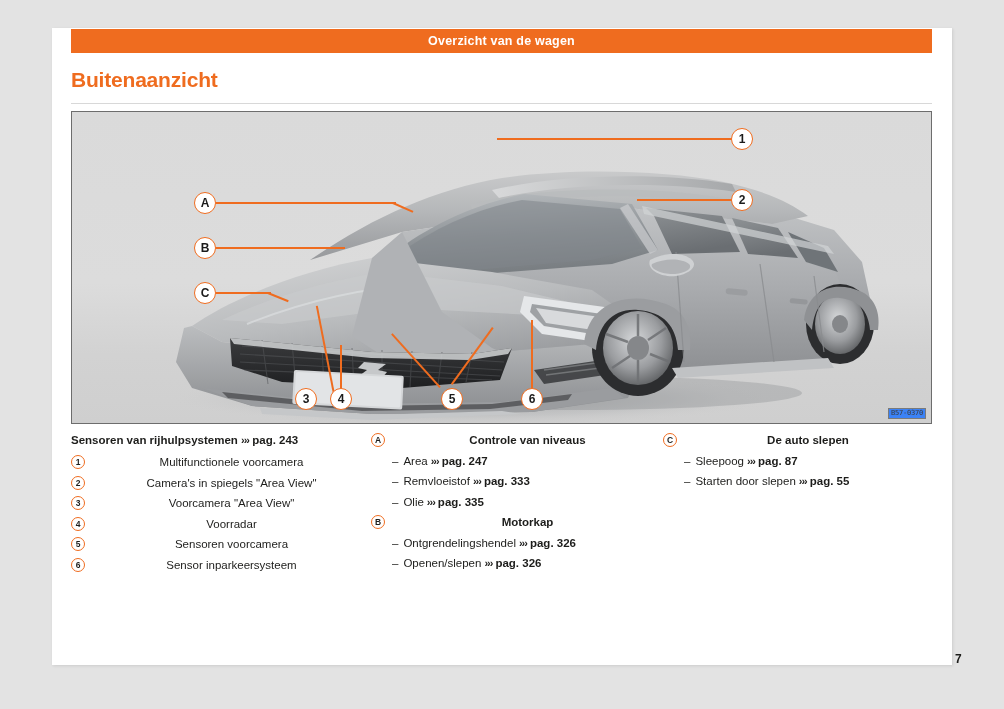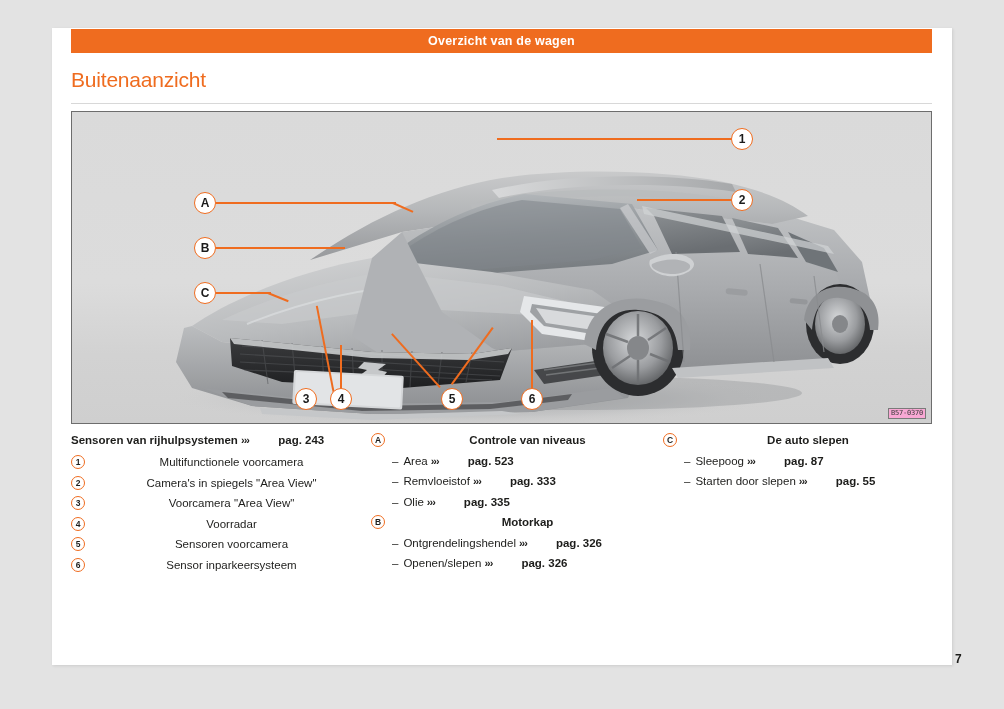--- a/index.html
+++ b/index.html
@@ -25,21 +25,21 @@
     color:#ffffff;
     font-size:12.5px;font-weight:bold;
     letter-spacing:.2px;
     display:flex;align-items:center;justify-content:center;
   }
 
   
   .chapter-title{
     position:absolute;left:71px;top:68px;
     color:#ef6c1f;
-    font-size:21px;font-weight:normal;
+    font-size:21px;font-weight:bold;
     letter-spacing:-.2px;
   }
   .title-rule{
     position:absolute;left:71px;top:103px;width:861px;height:1px;
     background:#d8d8d8;
   }
 
   
   .figure{
     position:absolute;left:71px;top:111px;width:861px;height:313px;
@@ -48,21 +48,21 @@
     box-sizing:border-box;
     overflow:hidden;
   }
   .fig-grad{
     position:absolute;inset:0;
     background:linear-gradient(180deg,#dadada 0%,#dcdcdc 55%,#d2d2d2 78%,#cfcfcf 100%);
   }
   .fig-id{
     position:absolute;right:5px;bottom:4px;
     border:1px solid #7a7a7a;
-    background:#f9a8d4;
+    background:#3b82f6;
     color:#3a3a3a;
     font-family:"DejaVu Sans Mono", monospace;
     font-size:7px;line-height:9px;
     padding:0 2px;
     letter-spacing:-.2px;
   }
   .car-svg{position:absolute;left:0;top:0;}
 
   
   .callout{
@@ -114,21 +114,21 @@
   .legend-row.bold .txt{font-weight:bold;}
 
   .sub-row{
     display:flex;align-items:flex-start;
     margin-bottom:6.5px;margin-left:21px;
     font-size:11.5px;color:#1d1d1b;line-height:14px;
   }
   .dash{flex:0 0 auto;margin-right:5px;}
 
   .chev{color:#1d1d1b;font-weight:bold;letter-spacing:-1px;font-size:11px;}
-  .pag{font-weight:bold;margin-left:26px;}
+  .pag{font-weight:bold;}
 
   
   .folio{
     position:absolute;left:955px;top:652px;
     font-size:12px;font-weight:bold;color:#1d1d1b;
   }
 </style>
 </head>
 <body>
 
@@ -397,21 +397,21 @@
     <div class="legend-col col-2">
 
       <div class="legend-row bold">
         <span class="marker">A</span>
         <span class="txt">Controle van niveaus</span>
       </div>
       <div class="sub-row">
         <span class="dash">–</span>
         <span>Area</span>
         <span class="chev" style="margin:0 3px;">›››</span>
-        <span class="pag">pag. 523</span>
+        <span class="pag">pag. 247</span>
       </div>
       <div class="sub-row">
         <span class="dash">–</span>
         <span>Remvloeistof</span>
         <span class="chev" style="margin:0 3px;">›››</span>
         <span class="pag">pag. 333</span>
       </div>
       <div class="sub-row">
         <span class="dash">–</span>
         <span>Olie</span>

